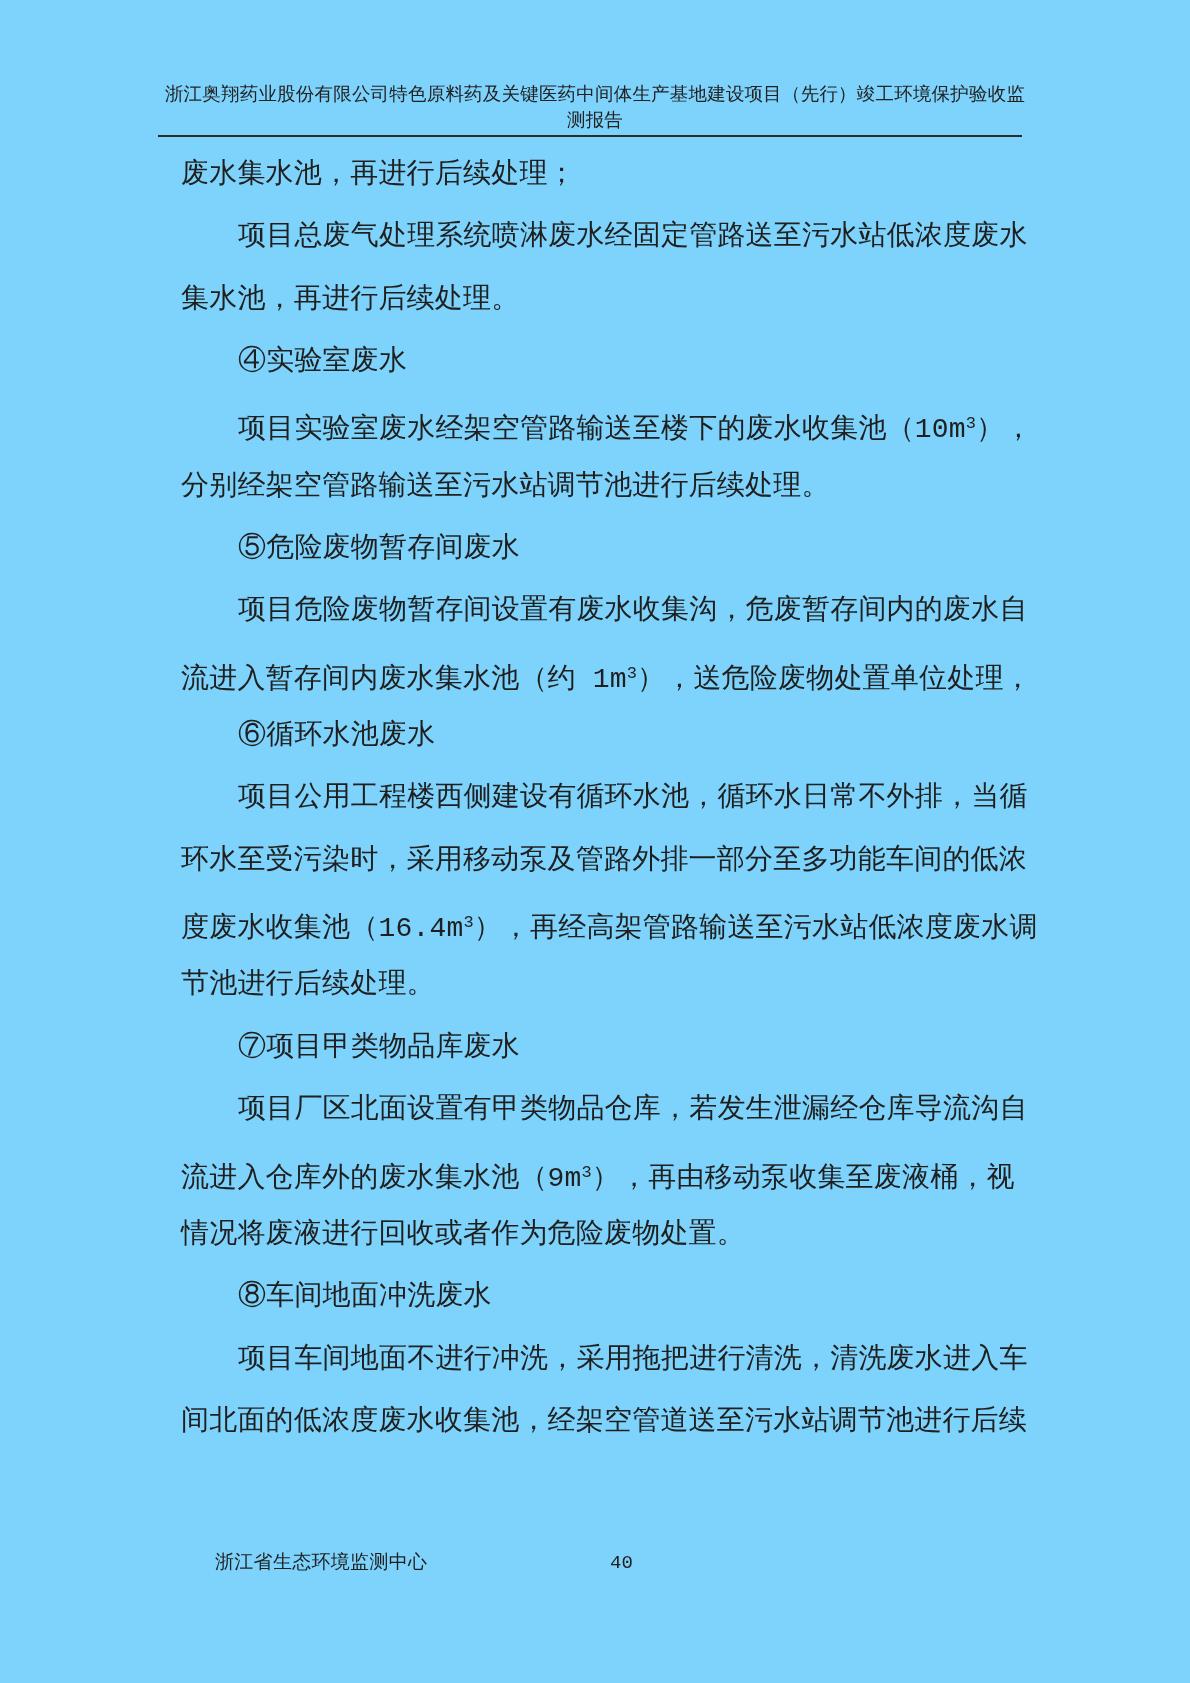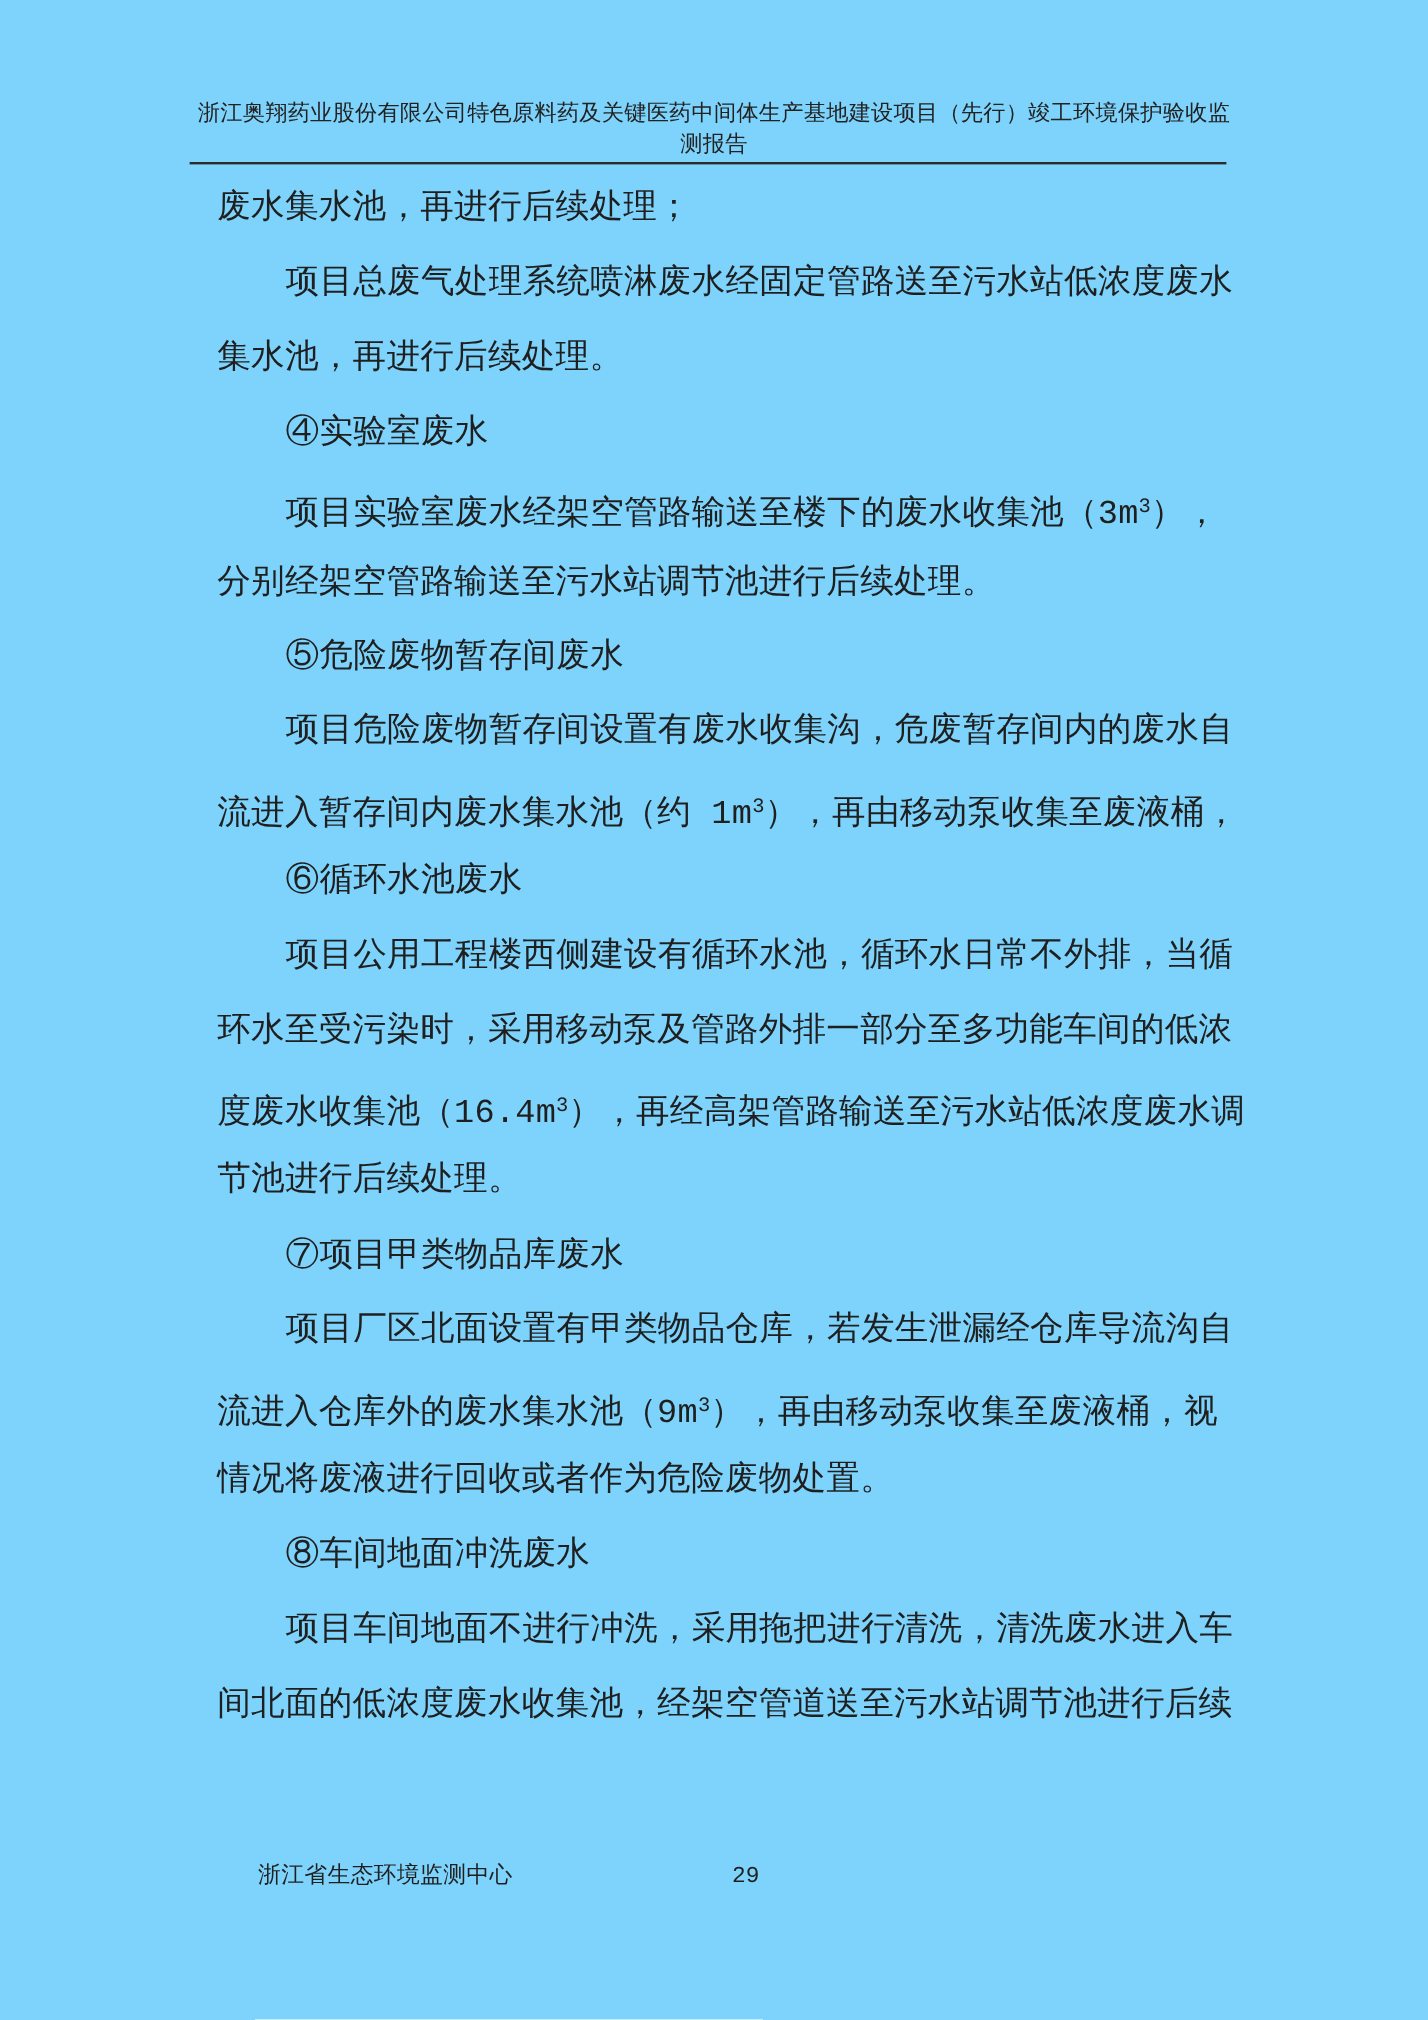--- a/index.html
+++ b/index.html
@@ -76,35 +76,35 @@
     <div>测报告</div>
   </div>
 
   <div class="header-rule"></div>
 
   <div class="doc-body">
     <div class="line">废水集水池，再进行后续处理；</div>
     <div class="line indent">项目总废气处理系统喷淋废水经固定管路送至污水站低浓度废水</div>
     <div class="line">集水池，再进行后续处理。</div>
     <div class="line indent">④实验室废水</div>
-    <div class="line indent"><span>项目实验室废水经架空管路输送至楼下的废水收集池（3m</span><span class="sup">3</span><span>），</span></div>
+    <div class="line indent"><span>项目实验室废水经架空管路输送至楼下的废水收集池（10m</span><span class="sup">3</span><span>），</span></div>
     <div class="line">分别经架空管路输送至污水站调节池进行后续处理。</div>
     <div class="line indent">⑤危险废物暂存间废水</div>
     <div class="line indent">项目危险废物暂存间设置有废水收集沟，危废暂存间内的废水自</div>
-    <div class="line"><span>流进入暂存间内废水集水池（约 1m</span><span class="sup">3</span><span>），再由移动泵收集至废液桶，</span></div>
+    <div class="line"><span>流进入暂存间内废水集水池（约 1m</span><span class="sup">3</span><span>），送危险废物处置单位处理，</span></div>
     <div class="line indent">⑥循环水池废水</div>
     <div class="line indent">项目公用工程楼西侧建设有循环水池，循环水日常不外排，当循</div>
     <div class="line">环水至受污染时，采用移动泵及管路外排一部分至多功能车间的低浓</div>
     <div class="line"><span>度废水收集池（16.4m</span><span class="sup">3</span><span>），再经高架管路输送至污水站低浓度废水调</span></div>
     <div class="line">节池进行后续处理。</div>
     <div class="line indent">⑦项目甲类物品库废水</div>
     <div class="line indent">项目厂区北面设置有甲类物品仓库，若发生泄漏经仓库导流沟自</div>
     <div class="line"><span>流进入仓库外的废水集水池（9m</span><span class="sup">3</span><span>），再由移动泵收集至废液桶，视</span></div>
     <div class="line">情况将废液进行回收或者作为危险废物处置。</div>
     <div class="line indent">⑧车间地面冲洗废水</div>
     <div class="line indent">项目车间地面不进行冲洗，采用拖把进行清洗，清洗废水进入车</div>
     <div class="line">间北面的低浓度废水收集池，经架空管道送至污水站调节池进行后续</div>
   </div>
 
   <div class="footer-org">浙江省生态环境监测中心</div>
-  <div class="footer-page">29</div>
+  <div class="footer-page">40</div>
 
 </div>
 
 </body></html>

